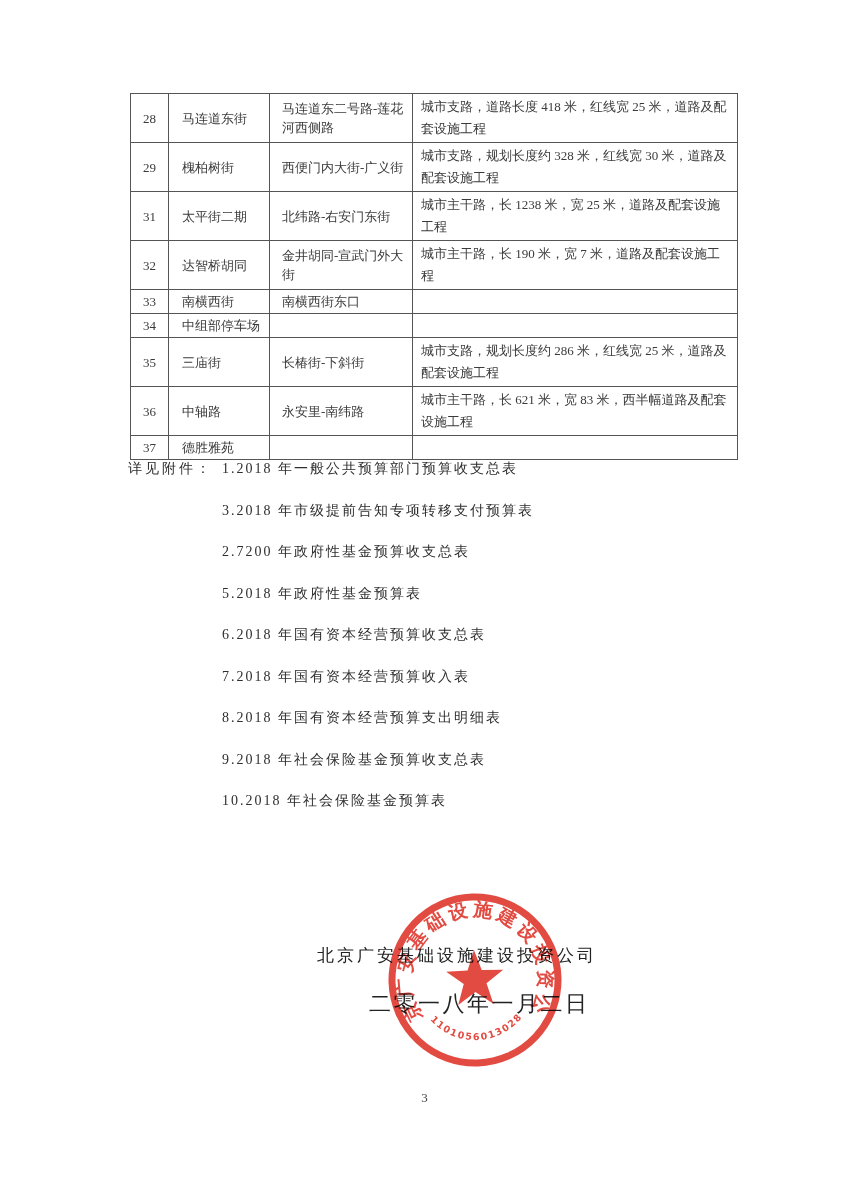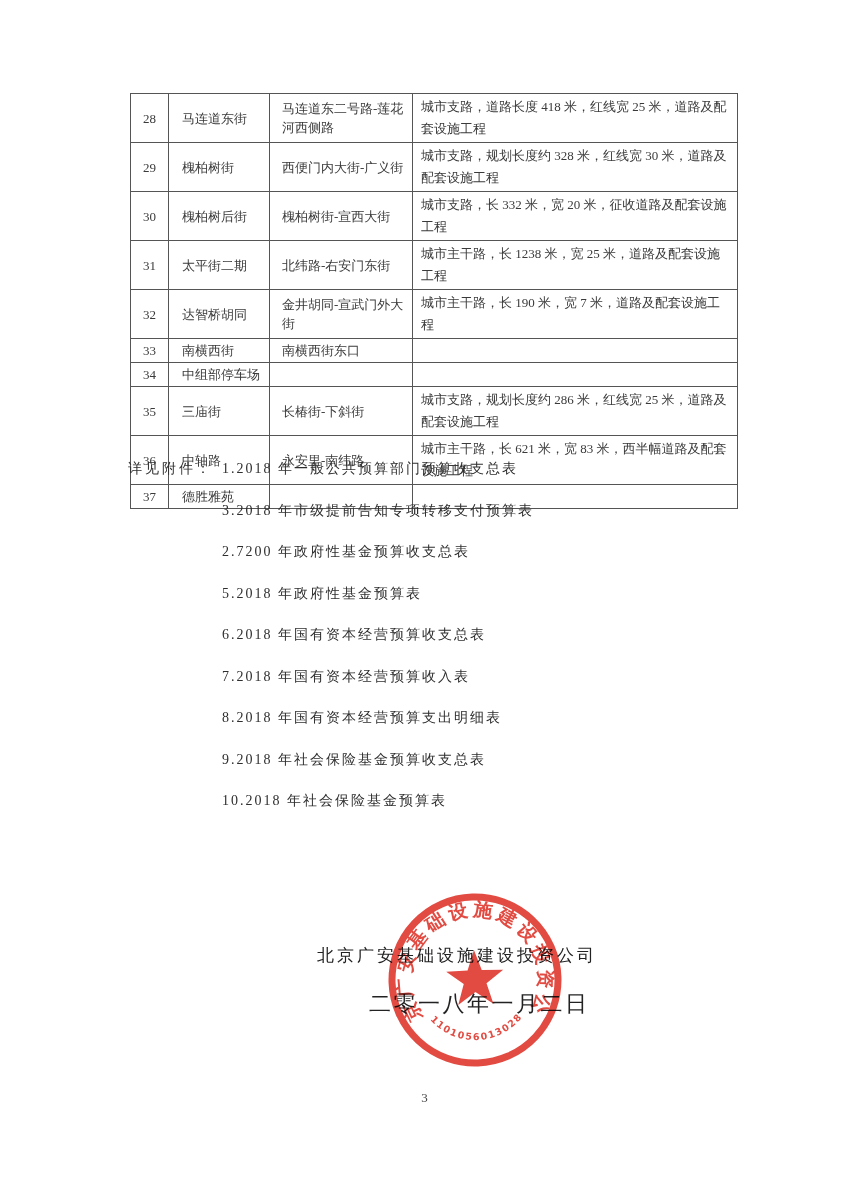--- a/index.html
+++ b/index.html
@@ -137,26 +137,20 @@
           <td class="c-desc">城市支路，道路长度 418 米，红线宽 25 米，道路及配套设施工程</td>
         </tr>
 
         <tr>
           <td class="c-num">29</td>
           <td class="c-name">槐柏树街</td>
           <td class="c-range">西便门内大街-广义街</td>
           <td class="c-desc">城市支路，规划长度约 328 米，红线宽 30 米，道路及配套设施工程</td>
         </tr>
 
-        <tr>
-          <td class="c-num">30</td>
-          <td class="c-name">槐柏树后街</td>
-          <td class="c-range">槐柏树街-宣西大街</td>
-          <td class="c-desc">城市支路，长 332 米，宽 20 米，征收道路及配套设施工程</td>
-        </tr>
 
         <tr>
           <td class="c-num">31</td>
           <td class="c-name">太平街二期</td>
           <td class="c-range">北纬路-右安门东街</td>
           <td class="c-desc">城市主干路，长 1238 米，宽 25 米，道路及配套设施工程</td>
         </tr>
 
         <tr>
           <td class="c-num">32</td>

